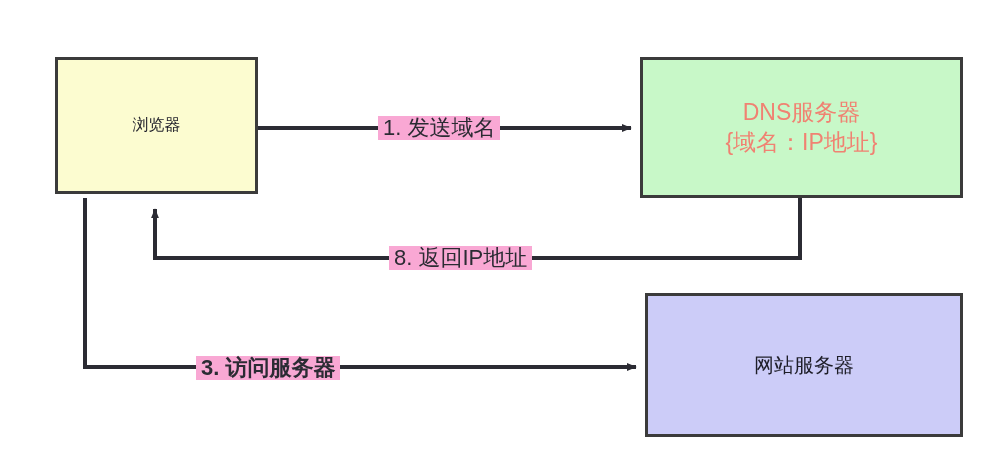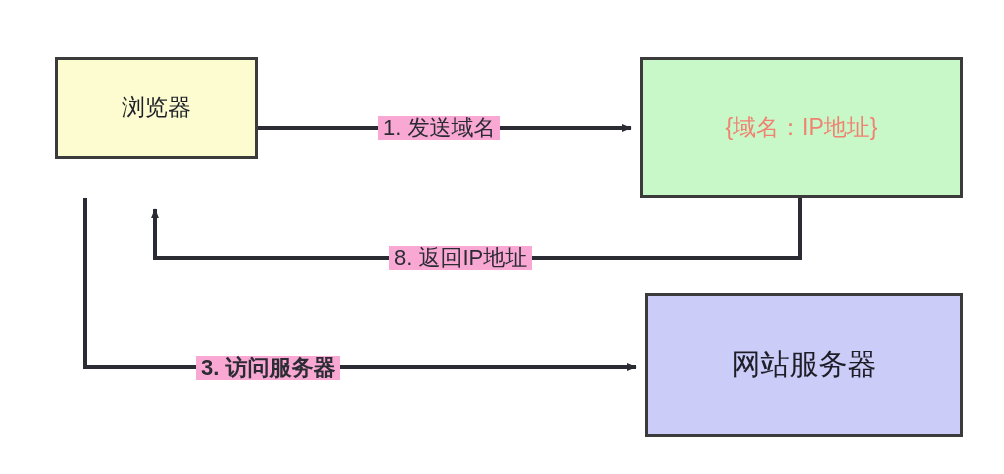--- a/index.html
+++ b/index.html
@@ -34,42 +34,42 @@
     z-index: 3;
   }
   .node-line {
     display: block;
     white-space: nowrap;
   }
   #node-browser {
     left: 55px;
     top: 57px;
     width: 203px;
-    height: 102px;
+    height: 137px;
     background: #fcfcd0;
     color: #1e1e28;
-    font-size: 23px;
+    font-size: 16px;
   }
   #node-dns {
     left: 640px;
     top: 57px;
     width: 323px;
     height: 141px;
     background: #c8f8c8;
     color: #f08272;
     font-size: 23px;
   }
   #node-website {
     left: 645px;
     top: 293px;
     width: 318px;
     height: 144px;
     background: #ccccf8;
     color: #1e1e28;
-    font-size: 29px;
+    font-size: 20px;
   }
   .edge-label {
     position: absolute;
     background: #f9a8d4;
     color: #2b2b33;
     font-size: 22px;
     white-space: nowrap;
     padding: 0 5px;
     z-index: 4;
     line-height: 1.1;
@@ -93,20 +93,21 @@
   <path d="M 800 198 L 800 258 L 155 258 L 155 209" fill="none" stroke="#2b2b33" stroke-width="4" stroke-linejoin="miter" marker-end="url(#arrowhead)"></path>
 
   <path d="M 85 198 L 85 367 L 636 367" fill="none" stroke="#2b2b33" stroke-width="4" stroke-linejoin="miter" marker-end="url(#arrowhead)"></path>
 </svg>
 
 <div class="node" id="node-browser">
   <span class="node-line">浏览器</span>
 </div>
 
 <div class="node" id="node-dns">
+  <span class="node-line">DNS服务器</span>
   <span class="node-line">{域名：IP地址}</span>
 </div>
 
 <div class="node" id="node-website">
   <span class="node-line">网站服务器</span>
 </div>
 
 <div class="edge-label" id="edge-label-1">1. 发送域名</div>
 <div class="edge-label" id="edge-label-2">8. 返回IP地址</div>
 <div class="edge-label" id="edge-label-3">3. 访问服务器</div>

